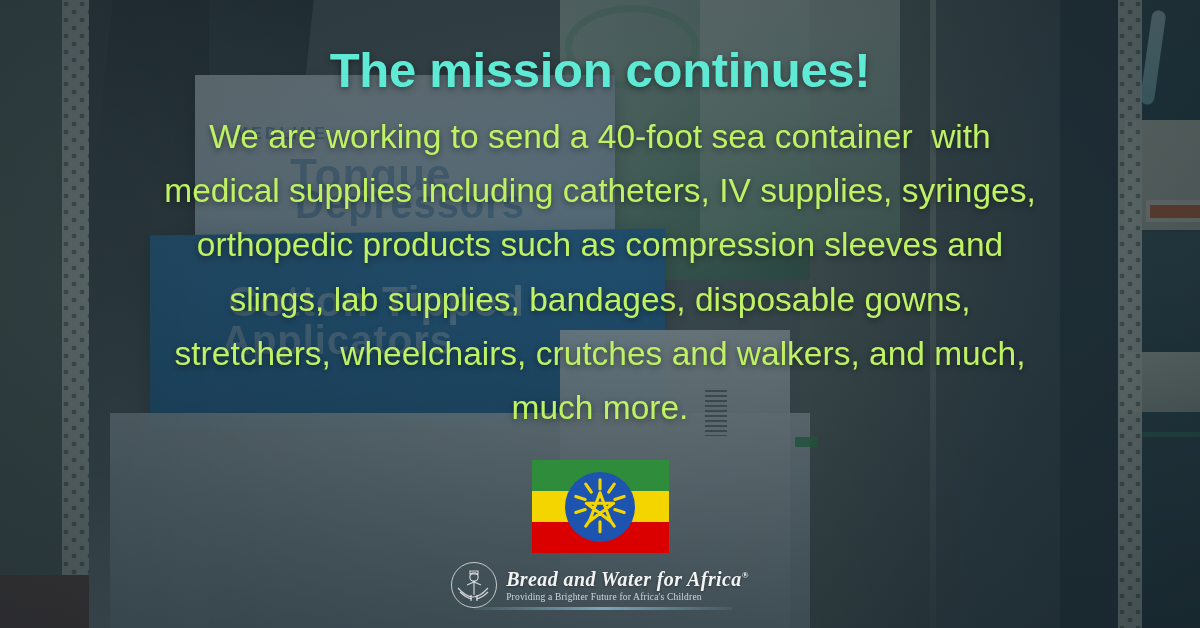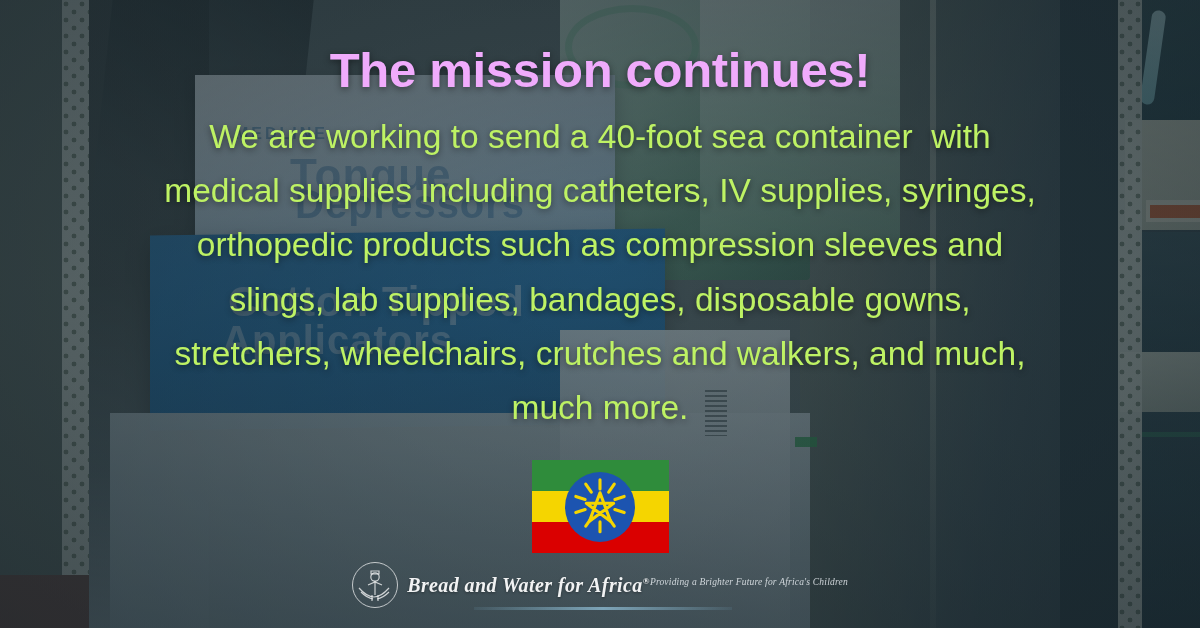--- a/index.html
+++ b/index.html
@@ -250,21 +250,21 @@
   .content {
     position: absolute; inset: 0;
     display: flex;
     flex-direction: column;
     align-items: center;
   }
   .headline {
     margin: 44px 0 0 0;
     font-size: 49px;
     font-weight: bold;
-    color: #f0abfc;
+    color: #5eead4;
     letter-spacing: -0.3px;
     text-shadow: 0 2px 7px rgba(0,0,0,.45);
     line-height: 1.1;
     text-align: center;
   }
   .body-text {
     margin: 12px 0 0 0;
     width: 900px;
     text-align: center;
     color: #bef264;
@@ -357,36 +357,35 @@
   }
   .bwa-emblem {
     width: 44px; height: 44px;
     border-radius: 50%;
     border: 1.5px solid rgba(255,255,255,.75);
     position: relative;
     margin-right: 9px;
     flex: 0 0 auto;
   }
   .bwa-emblem svg { position: absolute; left: 0; top: 0; }
-  .bwa-text { display: flex; flex-direction: row; }
+  .bwa-text { display: flex; flex-direction: column; }
   .bwa-name {
     color: #ffffff;
     font-family: "Liberation Serif", serif;
     font-style: italic;
     font-size: 20px;
     font-weight: bold;
     letter-spacing: .4px;
     line-height: 1.05;
     text-shadow: 0 1px 3px rgba(0,0,0,.4);
   }
   .bwa-reg { font-size: 9px; vertical-align: super; }
   .bwa-tag {
     color: #e9eef2;
     font-family: "Liberation Serif", serif;
-    font-style: italic;
     font-size: 9.5px;
     letter-spacing: .2px;
     margin-top: 2px;
     opacity: .9;
   }
   .bwa-underline {
     position: absolute;
     left: 474px;
     top: 607px;
     width: 258px;

